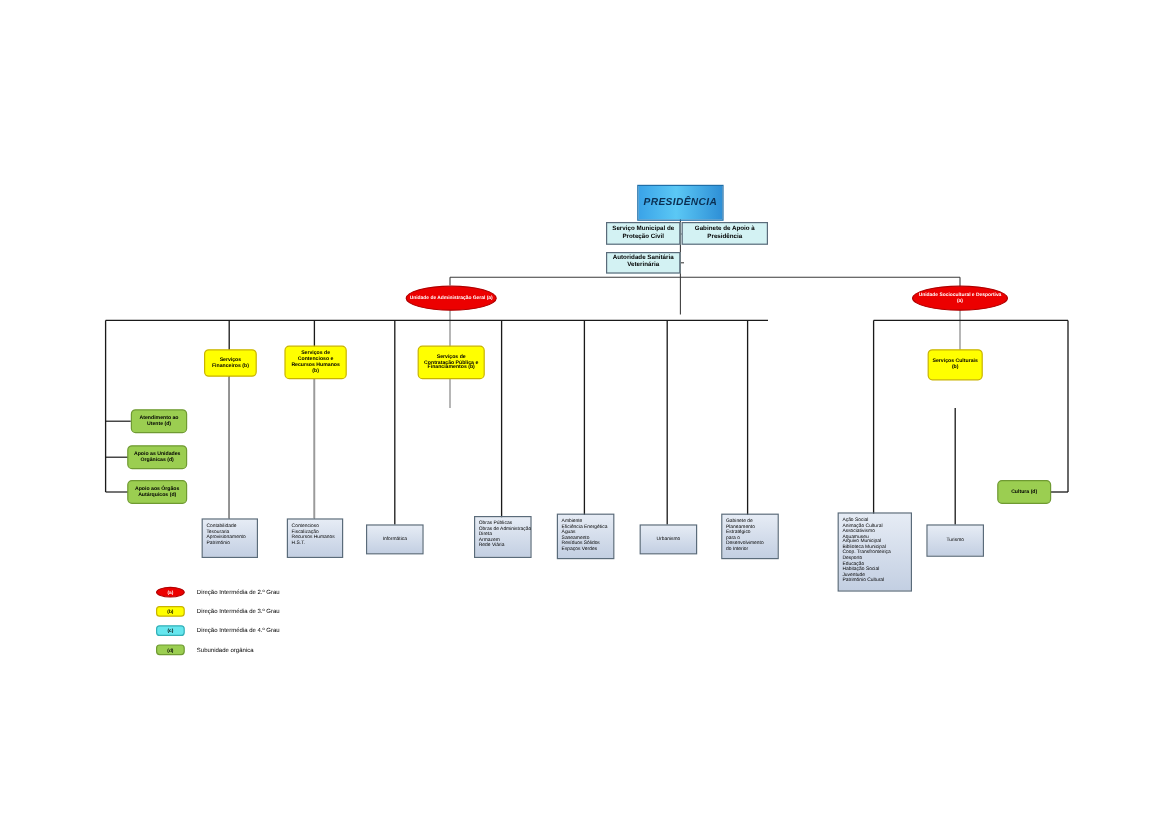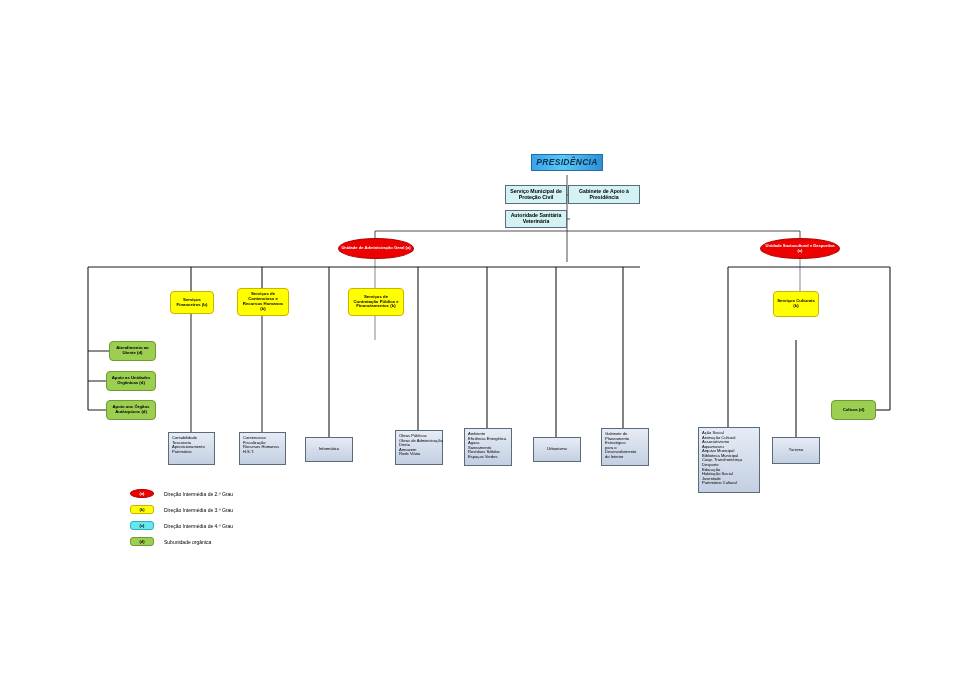--- a/index.html
+++ b/index.html
@@ -197,21 +197,21 @@
 
       <g stroke="#1a1a1a" stroke-width="1.1" fill="none">
         <line x1="728" y1="267" x2="890" y2="267"></line>
         <line x1="728" y1="267" x2="728" y2="437"></line>
         <line x1="890" y1="267" x2="890" y2="410"></line>
         <line x1="869" y1="410" x2="890" y2="410"></line>
         <line x1="796" y1="340" x2="796" y2="437"></line>
       </g>
     </svg>
 
-    <div class="node presidencia" style="left:531px; top:154px; width:72px; height:17px;">PRESIDÊNCIA</div>
+    <div class="node presidencia" style="left:531px; top:154px; width:72px; height:30px;">PRESIDÊNCIA</div>
 
     <div class="node staffbox" style="left:505px; top:185px; width:62px; height:19px;">Serviço Municipal de Proteção Civil</div>
 
     <div class="node staffbox" style="left:568px; top:185px; width:72px; height:19px;">Gabinete de Apoio à Presidência</div>
 
     <div class="node staffbox" style="left:505px; top:210px; width:62px; height:18px;">Autoridade Sanitária Veterinária</div>
 
     <div class="node ellipse" style="left:338px; top:238px; width:76px; height:21px;">Unidade de Administração Geral (a)</div>
 
     <div class="node ellipse" style="left:760px; top:238px; width:80px; height:21px;">Unidade Sociocultural e Desportiva (a)</div>

